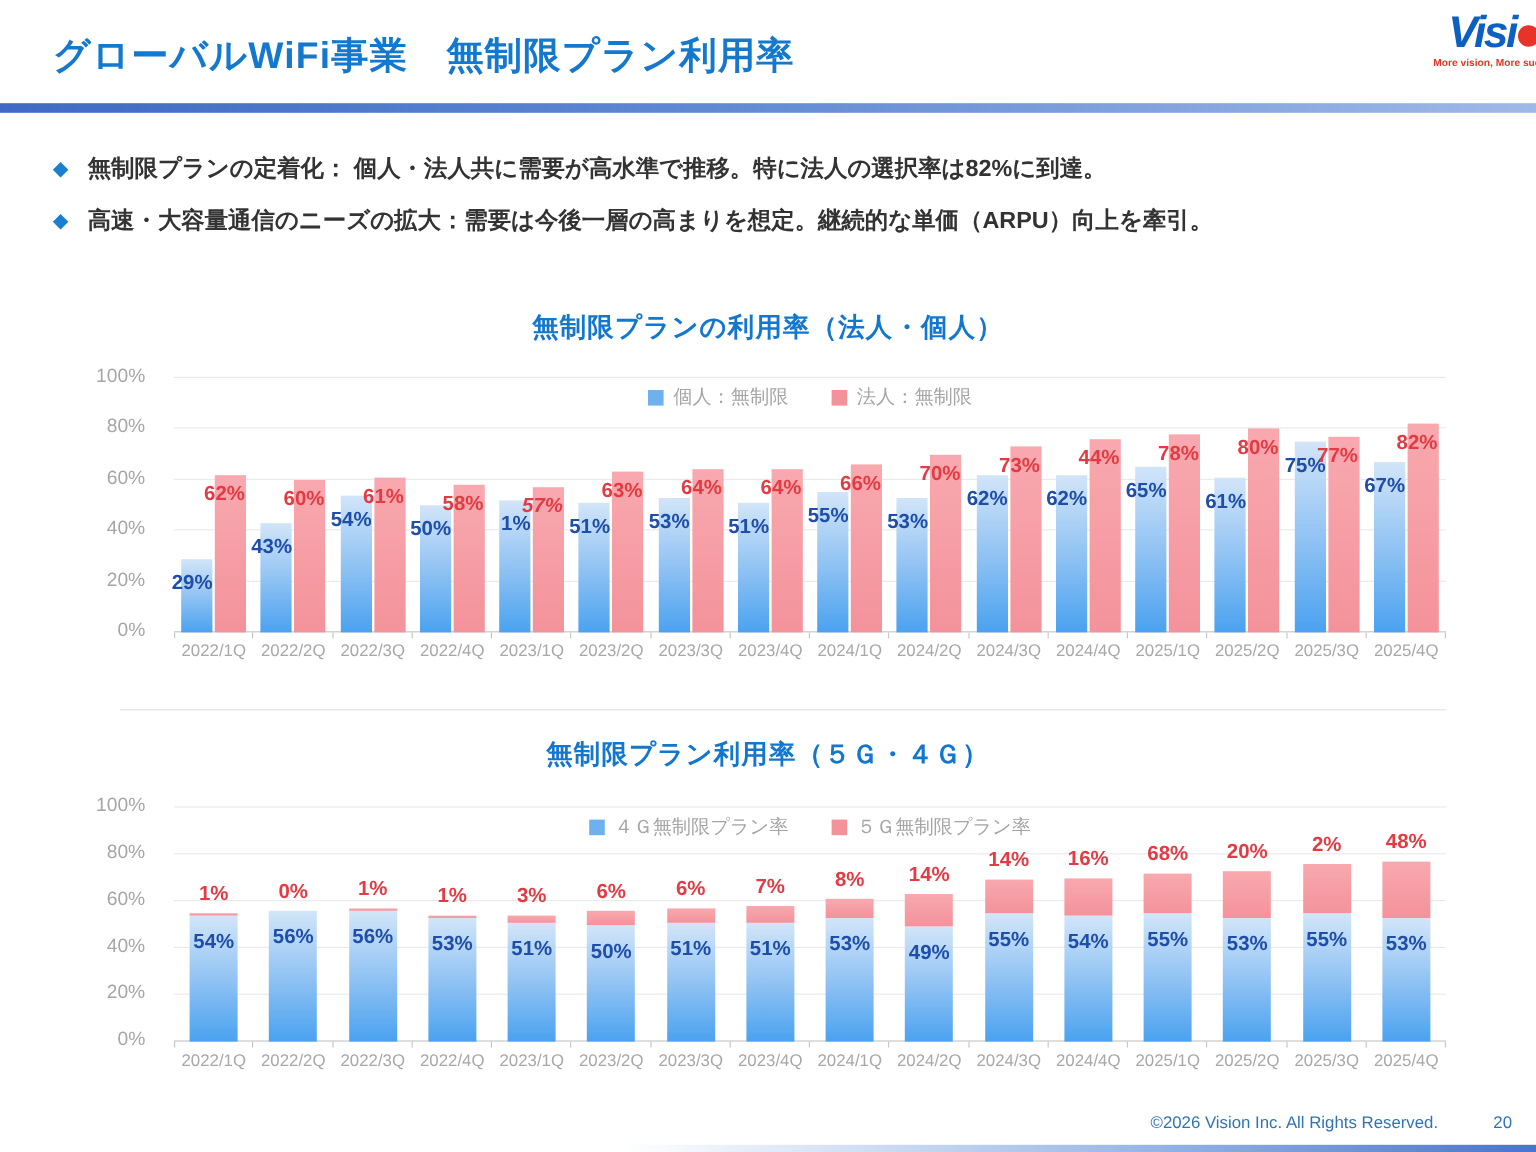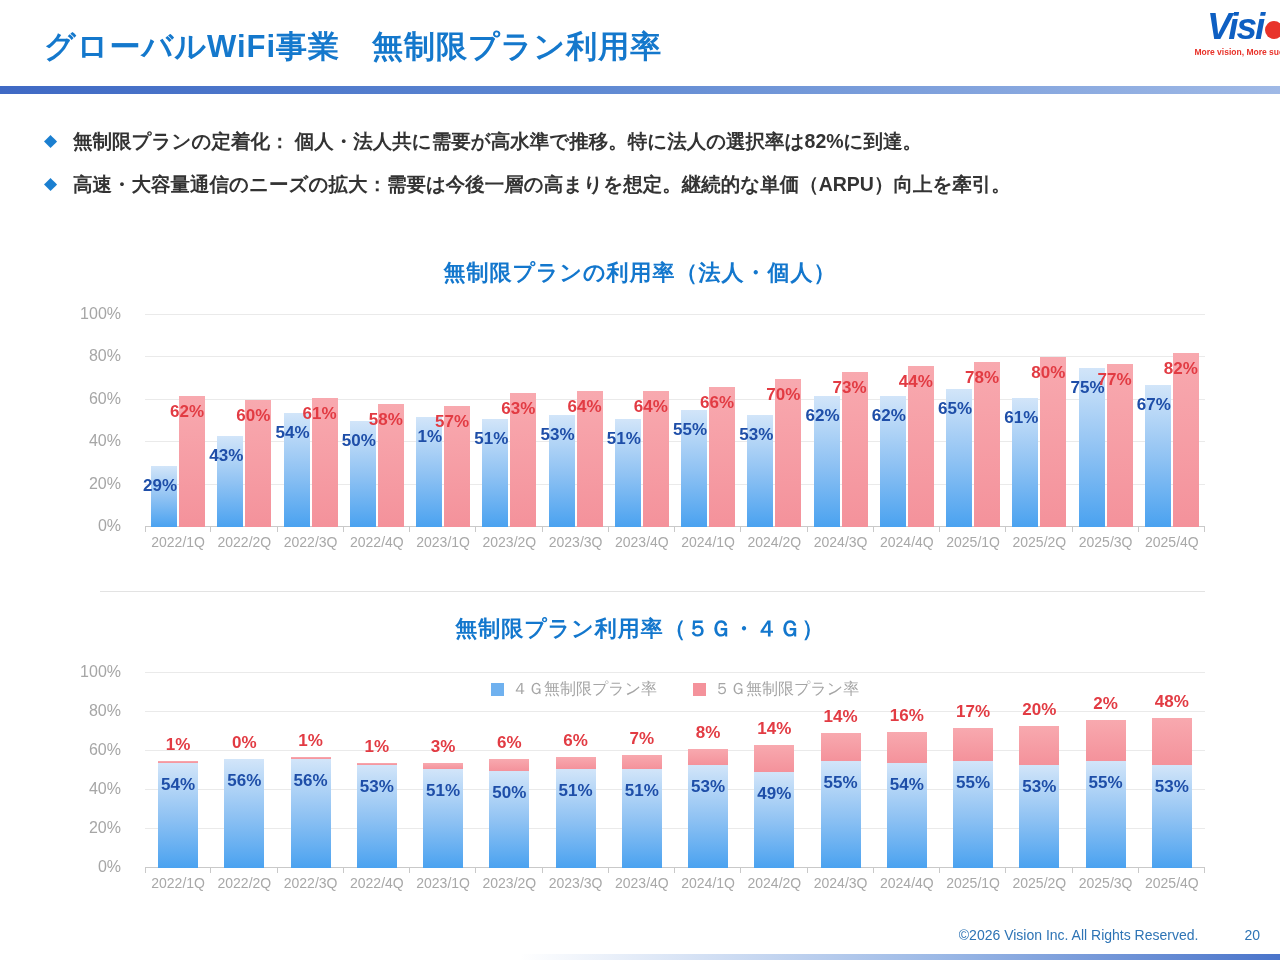--- a/index.html
+++ b/index.html
@@ -94,20 +94,30 @@
     <div class="chart-title">無制限プランの利用率（法人・個人）</div>
     <div class="y-axis">
         <div class="ytick" style="bottom: calc(0% - 8px);">0%</div>
         <div class="ytick" style="bottom: calc(20% - 8px);">20%</div>
         <div class="ytick" style="bottom: calc(40% - 8px);">40%</div>
         <div class="ytick" style="bottom: calc(60% - 8px);">60%</div>
         <div class="ytick" style="bottom: calc(80% - 8px);">80%</div>
         <div class="ytick" style="bottom: calc(100% - 8px);">100%</div>
       </div>
     <div class="plot">
+      <div class="legend">
+          <div class="legend-item">
+            <div class="swatch" style="background: rgb(111, 177, 239);"></div>
+            <div class="">個人：無制限</div>
+          </div>
+          <div class="legend-item">
+            <div class="swatch" style="background: rgb(244, 146, 155);"></div>
+            <div class="">法人：無制限</div>
+          </div>
+        </div>
       <div class="groups">
           <div class="group">
             <div class="bar s0" style="height: 29%;"></div>
             <div class="bar s1" style="height: 62%;"></div>
             <div class="dlabel s0" style="right: calc(50% + 1px); bottom: calc(29% - 30px);">29%</div>
             <div class="dlabel s1" style="right: calc(50% - 26px); bottom: calc(62% - 26px);">62%</div>
             <div class="grouptick" style="right: 0px;"></div>
             <div class="grouptick" style="left: 0px;"></div>
           </div>
           <div class="group">
@@ -128,21 +138,21 @@
             <div class="bar s0" style="height: 50%;"></div>
             <div class="bar s1" style="height: 58%;"></div>
             <div class="dlabel s0" style="right: calc(50% + 1px); bottom: calc(50% - 30px);">50%</div>
             <div class="dlabel s1" style="right: calc(50% - 26px); bottom: calc(58% - 26px);">58%</div>
             <div class="grouptick" style="right: 0px;"></div>
           </div>
           <div class="group">
             <div class="bar s0" style="height: 52%;"></div>
             <div class="bar s1" style="height: 57%;"></div>
             <div class="dlabel s0" style="right: calc(50% + 1px); bottom: calc(52% - 30px);">1%</div>
-            <div class="dlabel s1" style="right: calc(50% - 26px); bottom: calc(57% - 26px);">57%</div>
+            <div class="dlabel s1" style="right: calc(50% - 26px); bottom: calc(57% - 26px); font-style: italic;">57%</div>
             <div class="grouptick" style="right: 0px;"></div>
           </div>
           <div class="group">
             <div class="bar s0" style="height: 51%;"></div>
             <div class="bar s1" style="height: 63%;"></div>
             <div class="dlabel s0" style="right: calc(50% + 1px); bottom: calc(51% - 30px);">51%</div>
             <div class="dlabel s1" style="right: calc(50% - 26px); bottom: calc(63% - 26px);">63%</div>
             <div class="grouptick" style="right: 0px;"></div>
           </div>
           <div class="group">
@@ -349,21 +359,21 @@
             <div class="bar s0" style="height: 54%;"></div>
             <div class="bar s1" style="bottom: 54%; height: 16%;"></div>
             <div class="dlabel s0" style="left: 50%; transform: translateX(-50%); bottom: calc(54% - 32px);">54%</div>
             <div class="dlabel s1" style="left: 50%; transform: translateX(-50%); bottom: calc(70% + 6px);">16%</div>
             <div class="grouptick" style="right: 0px;"></div>
           </div>
           <div class="group">
             <div class="bar s0" style="height: 55%;"></div>
             <div class="bar s1" style="bottom: 55%; height: 17%;"></div>
             <div class="dlabel s0" style="left: 50%; transform: translateX(-50%); bottom: calc(55% - 32px);">55%</div>
-            <div class="dlabel s1" style="left: 50%; transform: translateX(-50%); bottom: calc(72% + 6px);">17%</div>
+            <div class="dlabel s1" style="left: 50%; transform: translateX(-50%); bottom: calc(72% + 6px);">68%</div>
             <div class="grouptick" style="right: 0px;"></div>
           </div>
           <div class="group">
             <div class="bar s0" style="height: 53%;"></div>
             <div class="bar s1" style="bottom: 53%; height: 20%;"></div>
             <div class="dlabel s0" style="left: 50%; transform: translateX(-50%); bottom: calc(53% - 32px);">53%</div>
             <div class="dlabel s1" style="left: 50%; transform: translateX(-50%); bottom: calc(73% + 6px);">20%</div>
             <div class="grouptick" style="right: 0px;"></div>
           </div>
           <div class="group">

